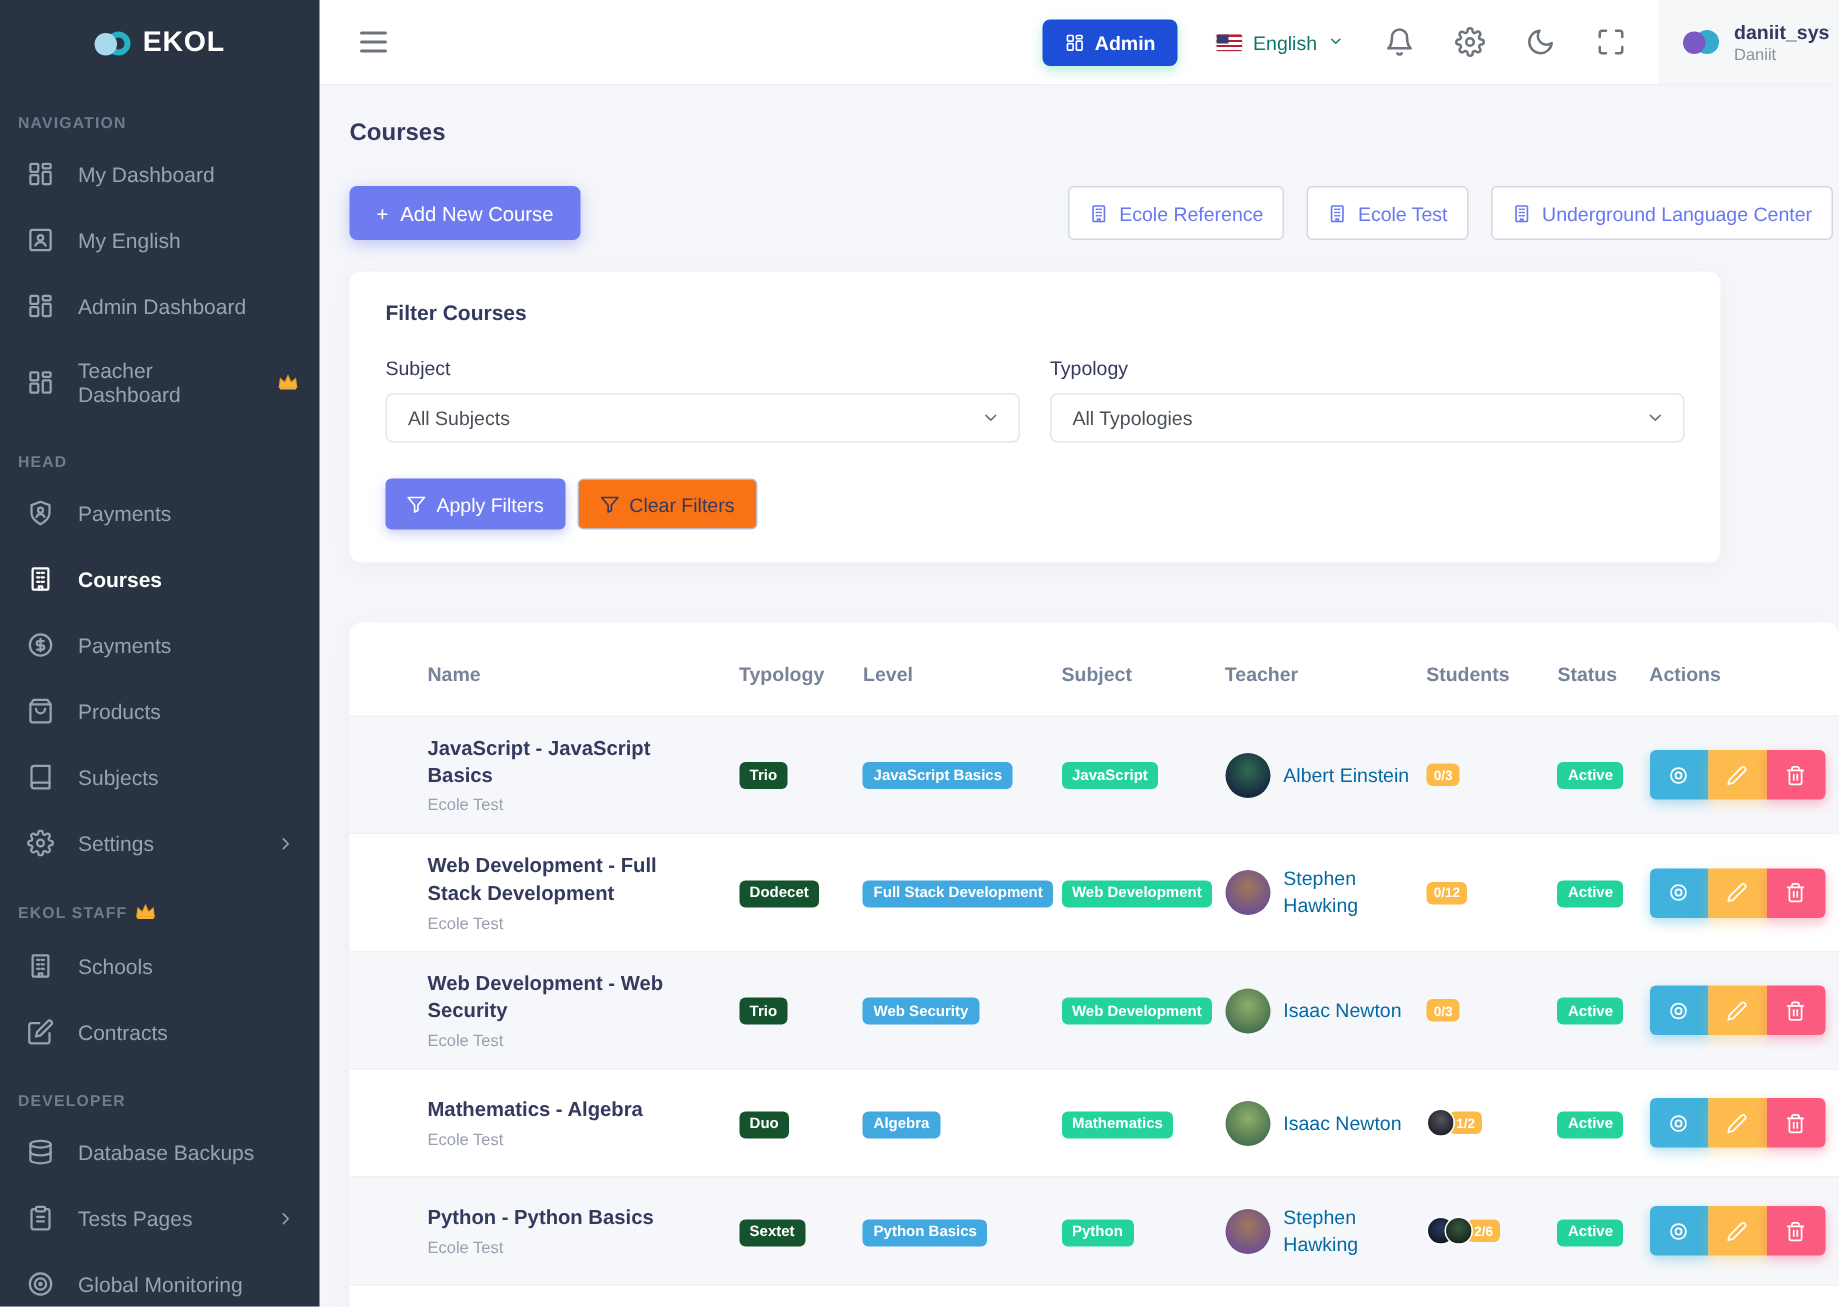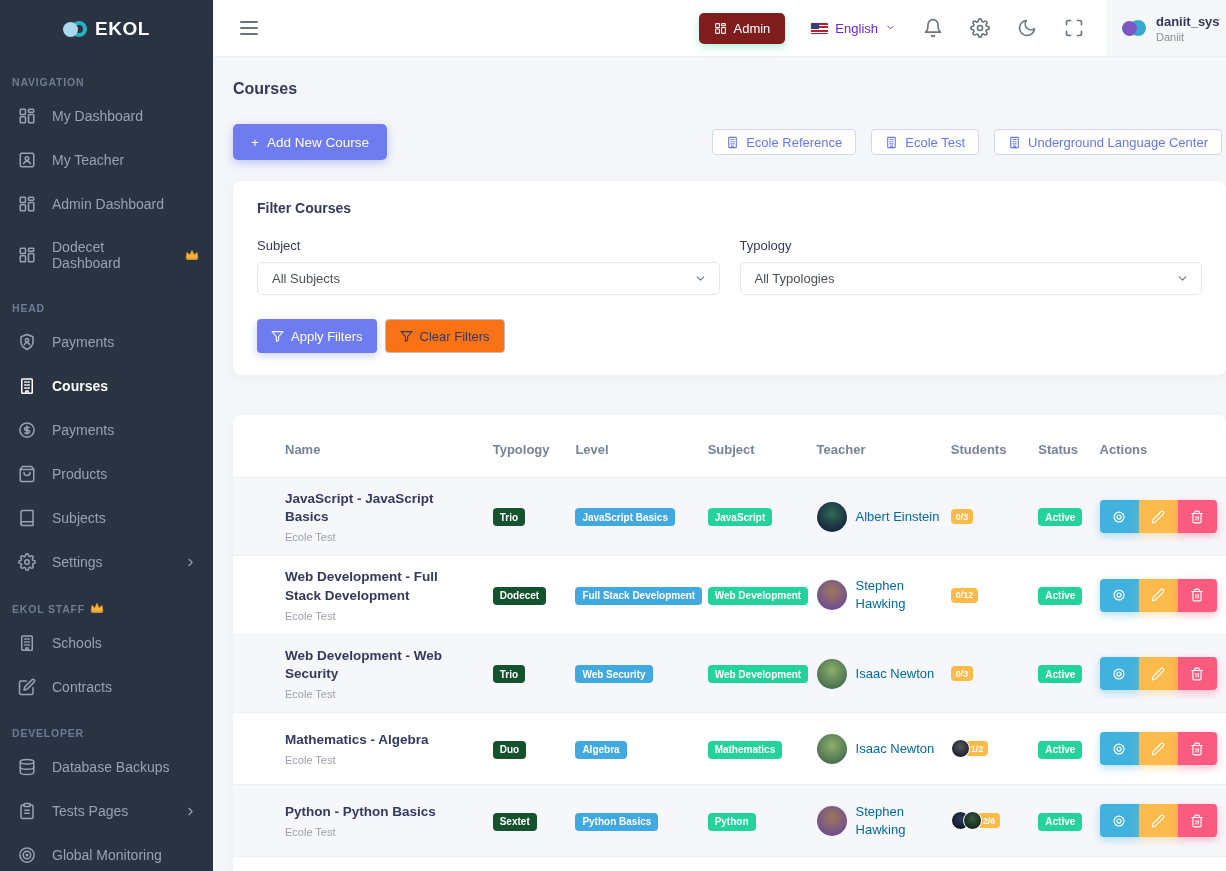--- a/index.html
+++ b/index.html
@@ -19,48 +19,48 @@
   .side-item.active { color:#fff; font-weight:bold; }
   .side-item .chev { position:absolute; right:16px; display:inline-flex; }
   .side-item .chev svg { width:13px; height:13px; }
   .crown svg { width:14px; height:11px; }
 
   
   .topbar { position:absolute; left:213px; top:0; width:1013px; height:57px; background:#fff; border-bottom:1px solid #eef0f4; display:flex; align-items:center; z-index:4; }
   .burger { margin-left:27px; cursor:pointer; display:flex; flex-direction:column; gap:3.5px; }
   .burger span { width:18px; height:2.5px; background:#6c757d; border-radius:1px; }
   .top-right { margin-left:auto; display:flex; align-items:center; height:100%; }
-  .admin-btn { display:flex; align-items:center; gap:7px; background:#7f1d1d; color:#fff; font-size:13px; font-weight:normal; padding:8px 15px; border:none; border-radius:5px; cursor:pointer; box-shadow:0 3px 8px rgba(33,206,153,.35); }
+  .admin-btn { display:flex; align-items:center; gap:7px; background:#1d4ed8; color:#fff; font-size:13px; font-weight:bold; padding:8px 15px; border:none; border-radius:5px; cursor:pointer; box-shadow:0 3px 8px rgba(33,206,153,.35); }
   .admin-btn svg { width:13px; height:13px; }
-  .lang { display:flex; align-items:center; gap:7px; margin-left:26px; cursor:pointer; font-size:13px; color:#6d28d9; }
+  .lang { display:flex; align-items:center; gap:7px; margin-left:26px; cursor:pointer; font-size:13px; color:#0f766e; }
   .flag { width:17px; height:11px; position:relative; overflow:hidden; border-radius:1px; background:repeating-linear-gradient(#b22234 0 1.7px,#fff 1.7px 3.4px); box-shadow:0 0 0 .5px #d8dbe2; }
   .flag:before { content:""; position:absolute; left:0; top:0; width:8px; height:6px; background:#3c3b6e; }
   .lang .chev-d svg { width:11px; height:11px; }
   .top-icons { display:flex; align-items:center; }
   .top-icon { width:20px; height:20px; margin-left:27px; color:#6c757d; cursor:pointer; display:inline-flex; }
   .top-icon svg { width:20px; height:20px; }
   .user-box { margin-left:22px; height:100%; background:#f6f7f9; display:flex; align-items:center; gap:10px; padding:0 6px 0 16px; width:120px; cursor:pointer; }
   .user-avatar { display:flex; align-items:center; flex-shrink:0; }
   .ua-c1 { width:15px; height:15px; border-radius:50%; background:#7a59c4; position:relative; }
   .ua-c2 { width:16px; height:16px; border-radius:50%; background:#35aacc; margin-left:-7px; }
   .user-meta { overflow:hidden; }
   .user-name { font-size:13px; font-weight:bold; color:#34395e; white-space:nowrap; }
   .user-sub { font-size:11px; color:#8a8f9a; margin-top:2px; }
 
   
   .content { position:absolute; left:213px; top:57px; width:1013px; height:814px; padding:0 0 0 20px; }
   .page-title { font-size:16px; font-weight:bold; color:#34395e; margin-top:23px; }
   .actions-row { display:flex; align-items:center; margin-top:26px; }
   .btn-primary { display:flex; align-items:center; gap:8px; background:#6e7cf0; color:#fff; font-size:13.5px; border:none; border-radius:5px; padding:0 18px; height:36px; cursor:pointer; box-shadow:0 3px 10px rgba(110,124,240,.4); }
   .school-btns { margin-left:auto; display:flex; gap:15px; padding-right:4px; }
-  .btn-outline { display:flex; align-items:center; gap:7px; background:#fff; color:#6777ef; font-size:13px; border:1px solid #d3d7e5; border-radius:4px; padding:0 13px; height:26px; cursor:pointer; white-space:nowrap; }
+  .btn-outline { display:flex; align-items:center; gap:7px; background:#fff; color:#6777ef; font-size:13px; border:1px solid #d3d7e5; border-radius:4px; padding:0 13px; height:36px; cursor:pointer; white-space:nowrap; }
   .btn-outline svg { width:13px; height:13px; }
 
   .card { background:#fff; border-radius:8px; box-shadow:0 4px 14px rgba(50,60,90,.04); }
-  .filter-card { margin-top:21px; width:993px; padding:19px 24px 22px 24px; }
+  .filter-card { margin-top:21px; width:914px; padding:19px 24px 22px 24px; }
   .filter-title { font-size:14px; font-weight:bold; color:#34395e; }
   .filter-grid { display:flex; gap:20px; margin-top:22px; }
   .filter-col { flex:1; }
   .filter-label { font-size:13px; color:#34395e; margin-bottom:9px; }
   .select { position:relative; height:33px; border:1px solid #e4e6ef; border-radius:5px; background:#fff; display:flex; align-items:center; padding:0 14px; font-size:13px; color:#495057; cursor:pointer; }
   .select .chev-d { position:absolute; right:12px; display:inline-flex; color:#6c757d; }
   .select .chev-d svg { width:13px; height:13px; }
   .filter-btns { display:flex; gap:8px; margin-top:24px; }
   .btn-apply { display:flex; align-items:center; gap:7px; background:#6e7cf0; color:#fff; font-size:13px; border:none; border-radius:4px; height:34px; padding:0 14px; cursor:pointer; box-shadow:0 3px 8px rgba(110,124,240,.35); }
   .btn-clear { display:flex; align-items:center; gap:7px; background:#f97316; color:#34395e; font-size:13px; border:1px solid #b9bdc9; border-radius:4px; height:34px; padding:0 14px; cursor:pointer; }
@@ -129,21 +129,21 @@
   </a>
 
   <a class="side-item">
     <span class="side-icon">
               <svg viewBox="0 0 24 24" fill="none" stroke="currentColor" stroke-width="2" stroke-linecap="round" stroke-linejoin="round">
                 <rect x="3" y="3" width="18" height="18" rx="2"></rect>
                 <circle cx="12" cy="10" r="2.4"></circle>
                 <path d="M7.5 17c.8-2.2 2.6-3.2 4.5-3.2s3.7 1 4.5 3.2"></path>
               </svg>
             </span>
-    <span class="side-text">My Teacher</span>
+    <span class="side-text">My English</span>
     <span class="crown"></span>
     <span class="chev"></span>
   </a>
 
   <a class="side-item">
     <span class="side-icon">
               <svg viewBox="0 0 24 24" fill="none" stroke="currentColor" stroke-width="2" stroke-linecap="round" stroke-linejoin="round">
                 <rect x="3" y="3" width="7" height="7" rx="1"></rect>
                 <rect x="14" y="3" width="7" height="4" rx="1"></rect>
                 <rect x="14" y="10" width="7" height="11" rx="1"></rect>
@@ -157,21 +157,21 @@
 
   <a class="side-item">
     <span class="side-icon">
               <svg viewBox="0 0 24 24" fill="none" stroke="currentColor" stroke-width="2" stroke-linecap="round" stroke-linejoin="round">
                 <rect x="3" y="3" width="7" height="7" rx="1"></rect>
                 <rect x="14" y="3" width="7" height="4" rx="1"></rect>
                 <rect x="14" y="10" width="7" height="11" rx="1"></rect>
                 <rect x="3" y="13" width="7" height="8" rx="1"></rect>
               </svg>
             </span>
-    <span class="side-text">Dodecet Dashboard</span>
+    <span class="side-text">Teacher Dashboard</span>
     <span class="crown"><svg viewBox="0 0 16 13">
                 <path d="M1 11 L2 4 L5.5 7 L8 1.5 L10.5 7 L14 4 L15 11 Z" fill="#f7b239" stroke="#e89c1e" stroke-width=".8"></path>
                 <rect x="1.5" y="11" width="13" height="1.6" rx=".5" fill="#f7b239"></rect>
               </svg></span>
     <span class="chev"></span>
   </a>
 </div>
   </div>
 
   <div class="side-section">

